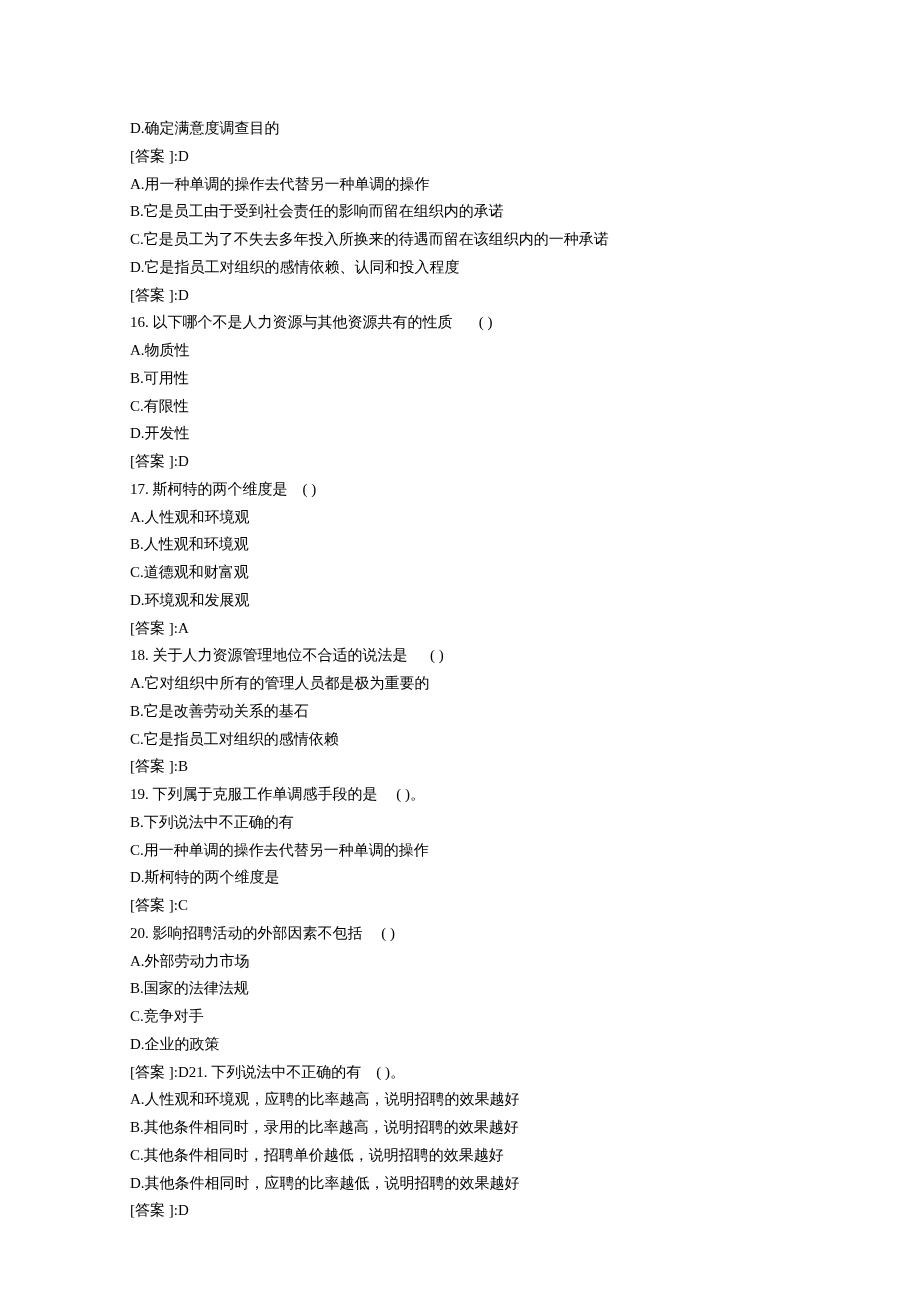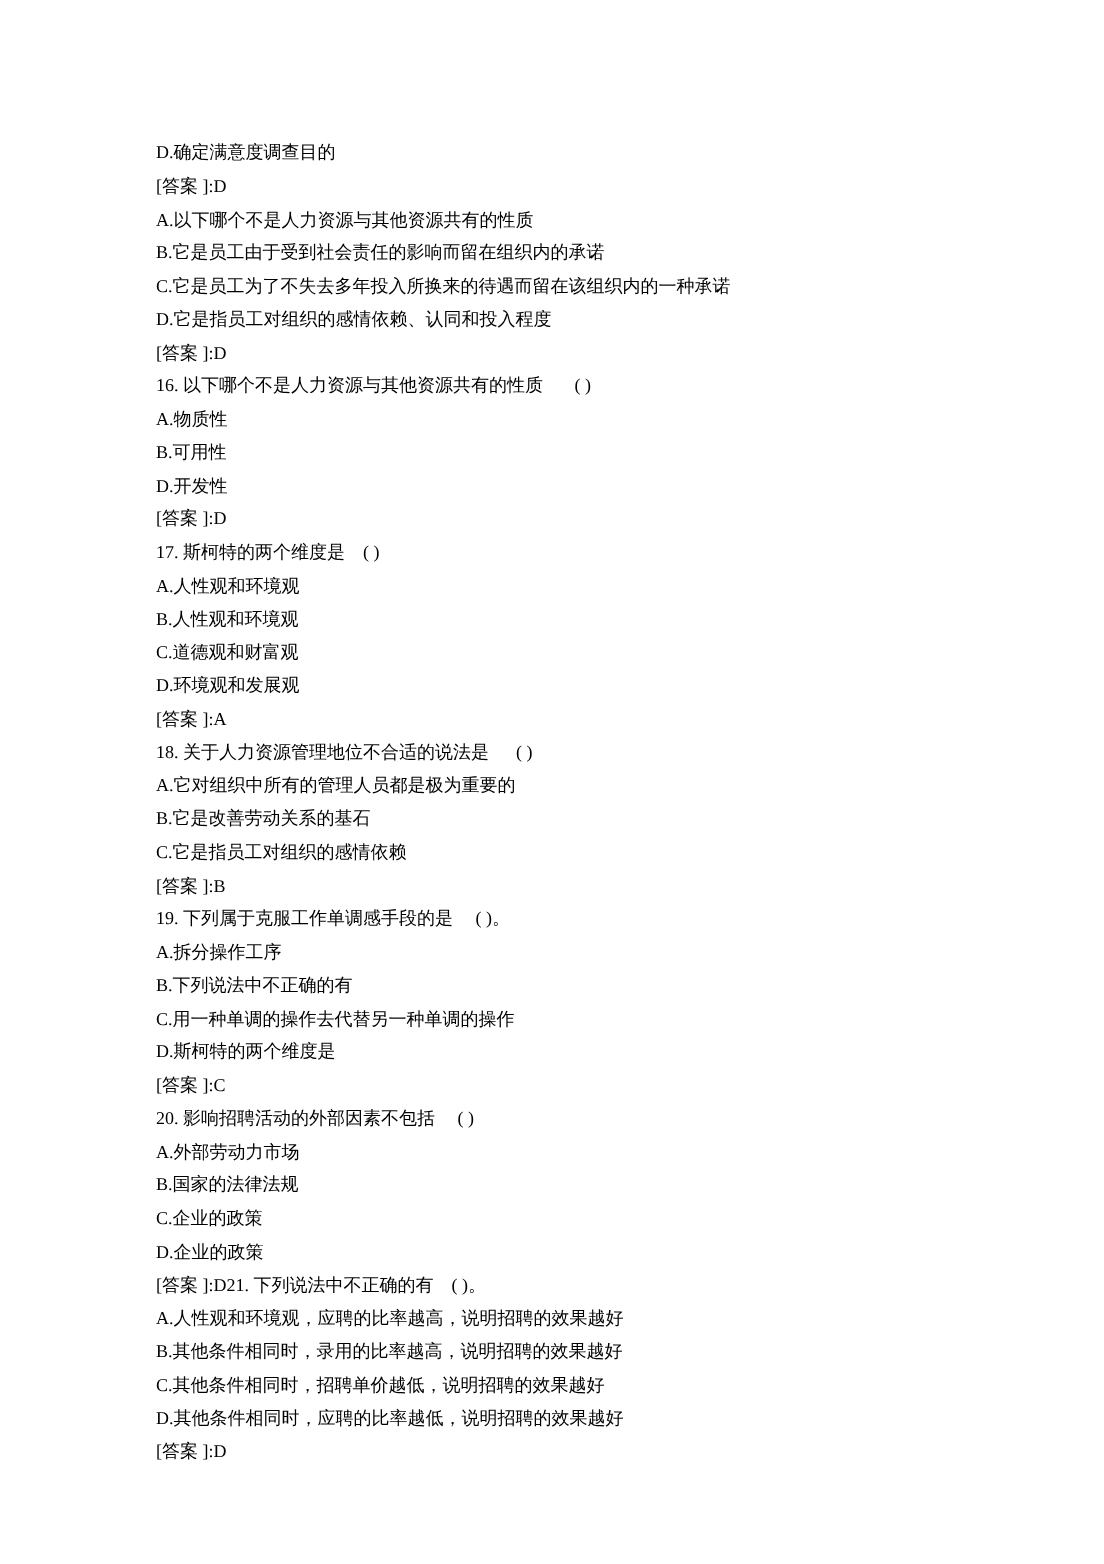--- a/index.html
+++ b/index.html
@@ -21,51 +21,51 @@
     display: block;
     white-space: pre-wrap;
   }
 </style>
 </head>
 <body>
 
 <div class="page">
   <span class="line">D.确定满意度调查目的</span>
   <span class="line">[答案 ]:D</span>
-  <span class="line">A.以下哪个不是人力资源与其他资源共有的性质</span>
+  <span class="line">A.用一种单调的操作去代替另一种单调的操作</span>
   <span class="line">B.它是员工由于受到社会责任的影响而留在组织内的承诺</span>
   <span class="line">C.它是员工为了不失去多年投入所换来的待遇而留在该组织内的一种承诺</span>
   <span class="line">D.它是指员工对组织的感情依赖、认同和投入程度</span>
   <span class="line">[答案 ]:D</span>
   <span class="line">16. 以下哪个不是人力资源与其他资源共有的性质       ( )</span>
   <span class="line">A.物质性</span>
   <span class="line">B.可用性</span>
+  <span class="line">C.有限性</span>
   <span class="line">D.开发性</span>
   <span class="line">[答案 ]:D</span>
   <span class="line">17. 斯柯特的两个维度是    ( )</span>
   <span class="line">A.人性观和环境观</span>
   <span class="line">B.人性观和环境观</span>
   <span class="line">C.道德观和财富观</span>
   <span class="line">D.环境观和发展观</span>
   <span class="line">[答案 ]:A</span>
   <span class="line">18. 关于人力资源管理地位不合适的说法是      ( )</span>
   <span class="line">A.它对组织中所有的管理人员都是极为重要的</span>
   <span class="line">B.它是改善劳动关系的基石</span>
   <span class="line">C.它是指员工对组织的感情依赖</span>
   <span class="line">[答案 ]:B</span>
   <span class="line">19. 下列属于克服工作单调感手段的是     ( )。</span>
-  <span class="line">A.拆分操作工序</span>
   <span class="line">B.下列说法中不正确的有</span>
   <span class="line">C.用一种单调的操作去代替另一种单调的操作</span>
   <span class="line">D.斯柯特的两个维度是</span>
   <span class="line">[答案 ]:C</span>
   <span class="line">20. 影响招聘活动的外部因素不包括     ( )</span>
   <span class="line">A.外部劳动力市场</span>
   <span class="line">B.国家的法律法规</span>
-  <span class="line">C.企业的政策</span>
+  <span class="line">C.竞争对手</span>
   <span class="line">D.企业的政策</span>
   <span class="line">[答案 ]:D21. 下列说法中不正确的有    ( )。</span>
   <span class="line">A.人性观和环境观，应聘的比率越高，说明招聘的效果越好</span>
   <span class="line">B.其他条件相同时，录用的比率越高，说明招聘的效果越好</span>
   <span class="line">C.其他条件相同时，招聘单价越低，说明招聘的效果越好</span>
   <span class="line">D.其他条件相同时，应聘的比率越低，说明招聘的效果越好</span>
   <span class="line">[答案 ]:D</span>
 
 </div>
 

